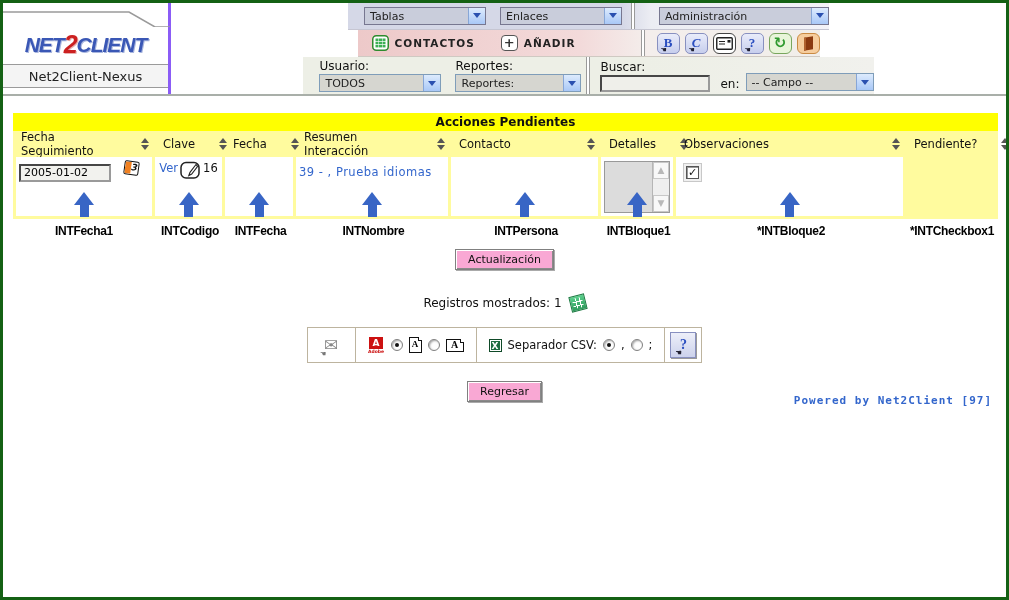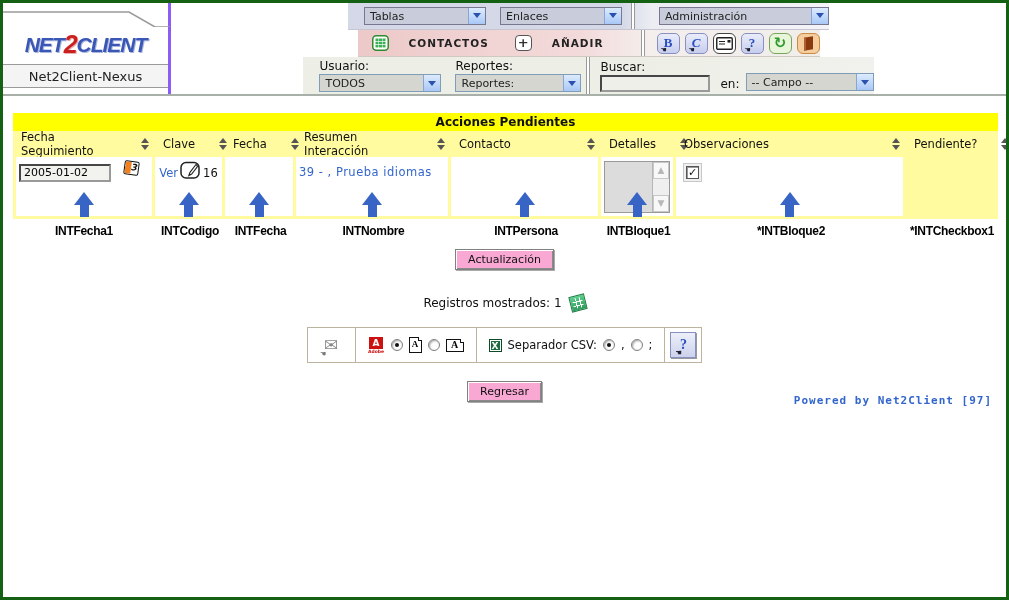--- a/index.html
+++ b/index.html
@@ -28,21 +28,21 @@
   .vdiv { width:4px; height:100%; border-left:1px solid #9a9a9a; border-right:1px solid #9a9a9a; background:#fff; flex:0 0 auto; }
 
   
   .xp-select { display:flex; align-items:stretch; height:18px; background:#C9CDDB; border:1px solid #777790; }
   .xp-select .sel-txt { flex:1; font-size:11px; color:#222; padding:2px 4px 0 5px; white-space:nowrap; overflow:hidden; }
   .xp-select .sel-arrow { width:17px; background:linear-gradient(#DDEBFD,#A9C8F7); border-left:1px solid #87A6D6; display:flex; align-items:center; justify-content:center; }
   .chev { width:0; height:0; border-left:4px solid transparent; border-right:4px solid transparent; border-top:5px solid #2A50B0; }
   .xp-select.lite { background:#D6D6D0; border:1px solid #7F9DB9; }
 
   
-  .act-btn { display:flex; align-items:center; gap:20px; margin-right:26px; cursor:default; }
+  .act-btn { display:flex; align-items:center; gap:6px; margin-right:26px; cursor:default; }
   .act-label { font-size:10.5px; font-weight:bold; color:#222; letter-spacing:1px; }
   .sq-icon { width:17px; height:16px; border:1px solid #555; border-radius:4px; background:#fff; display:flex; align-items:center; justify-content:center; }
   .plus-glyph { font-size:13px; font-weight:bold; color:#333; line-height:1; margin-top:-1px; }
 
   .mini-btns { display:flex; gap:5px; }
   .mini-btn { position:relative; width:23px; height:21px; border-radius:5px; display:flex; align-items:center; justify-content:center; }
   .mini-blue { background:linear-gradient(#E9ECFA,#C7CEED); border:1px solid #8890C0; }
   .mini-white { background:#fff; border:1px solid #444; border-radius:6px; }
   .mini-green { background:#E8F5D9; border:1px solid #78A65E; border-radius:6px; }
   .mini-orange { background:#F6CD9D; border:1px solid #C98A42; border-radius:6px; }
@@ -74,21 +74,21 @@
   .uparrow .a-head { width:0; height:0; border-left:10px solid transparent; border-right:10px solid transparent; border-bottom:13px solid #3865C5; }
   .uparrow .a-stem { width:9px; height:12px; background:#3865C5; }
 
   .date-input { width:92px; height:18px; border:2px inset #9a9a9a; background:#F2F2EE; font-size:11px; padding:0 3px; font-family:"DejaVu Sans",sans-serif; }
   .cal-icon { display:inline-flex; width:15px; height:14px; border:1.5px solid #111; border-radius:2px; background:#fff; margin-left:8px; transform:rotate(8deg); overflow:hidden; vertical-align:top; }
   .cal-band { width:6px; height:100%; background:#F08020; }
   .cal-num { flex:1; text-align:center; font-size:9px; font-weight:bold; font-style:italic; color:#111; line-height:11px; }
   .link { color:#3366CC; font-size:11.5px; text-decoration:none; }
   .plain-txt { font-size:11.5px; color:#111; }
   .blue-txt { font-size:11.5px; color:#3366CC; letter-spacing:0.5px; }
-  .clave-line { display:flex; align-items:flex-end; gap:2px; justify-content:center; }
+  .clave-line { display:flex; align-items:flex-start; gap:2px; justify-content:center; }
 
   .obs-area { display:flex; width:100%; height:52px; border:1px solid #999; background:#DCDCDC; }
   .obs-body { flex:1; }
   .obs-scroll { width:17px; border-left:1px solid #B5B5B5; background:#EFEFEF; display:flex; flex-direction:column; justify-content:space-between; }
   .scr-btn { height:17px; border:1px solid #C8C8C8; background:#F8F8F8; color:#B8B8B8; font-size:9px; text-align:center; line-height:15px; }
 
   .chk-wrap { width:19px; height:19px; background:#F0F0F0; border:1px solid #C8C8C8; display:flex; align-items:center; justify-content:center; margin:2px 0 0 4px; }
   .checkbox { width:13px; height:13px; background:#fff; border:1px solid #555; box-shadow:inset 1px 1px 0 #9a9a9a; font-size:11px; font-weight:bold; line-height:11px; text-align:center; color:#111; }
 
   .labels-row .lbl { text-align:center; font-size:12px; font-weight:bold; color:#000; padding-top:5px; font-family:"Liberation Sans",sans-serif; letter-spacing:-0.3px; }

